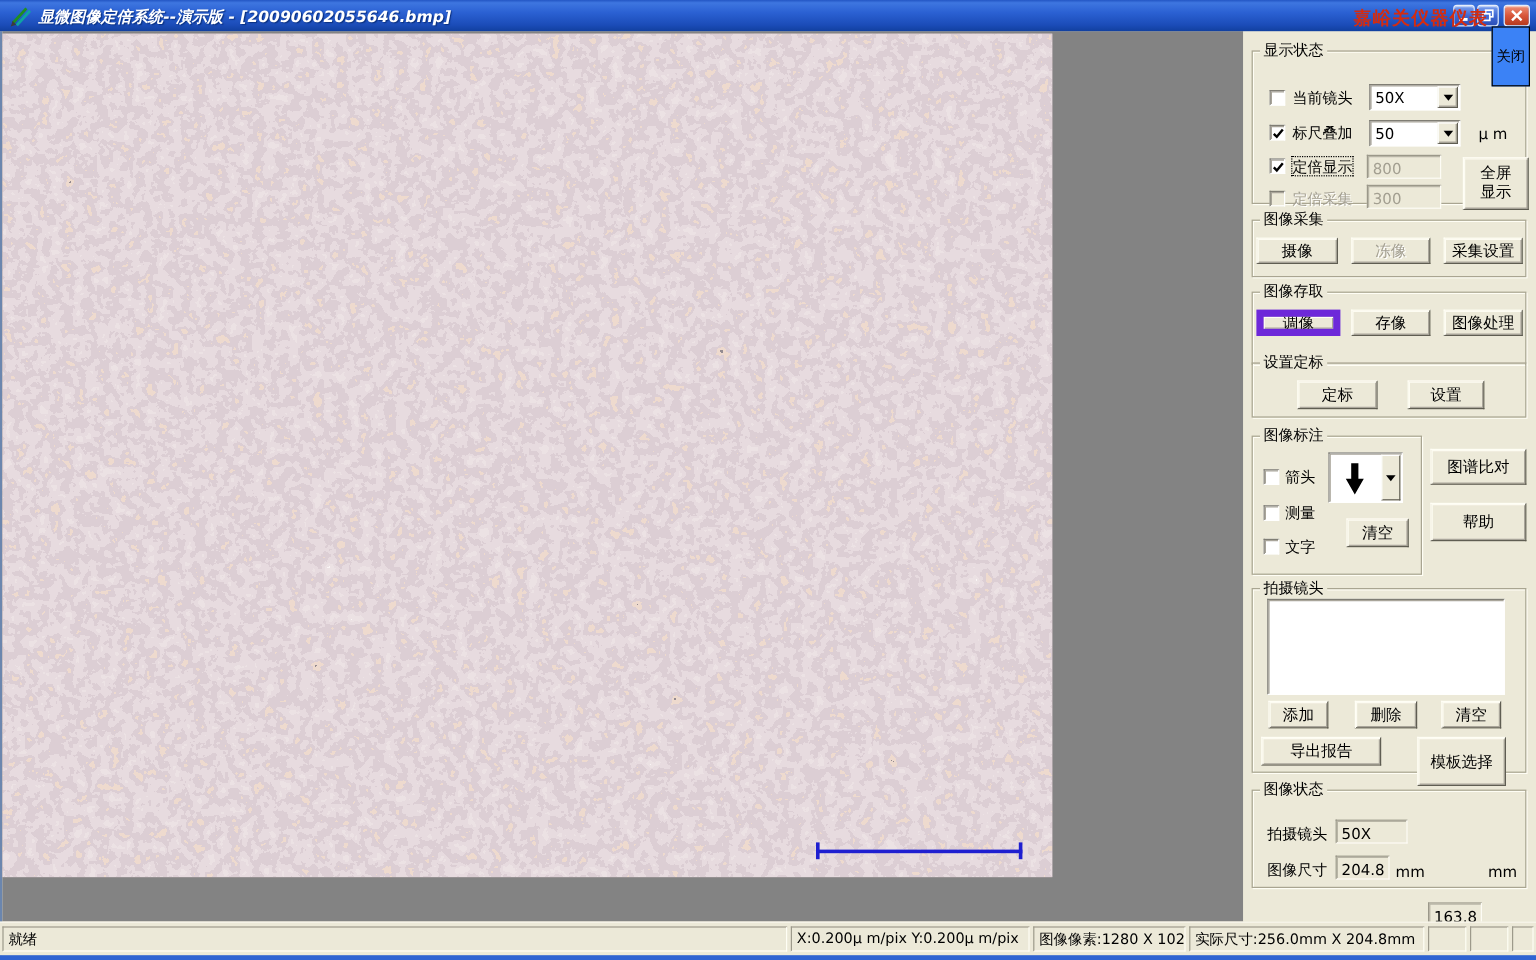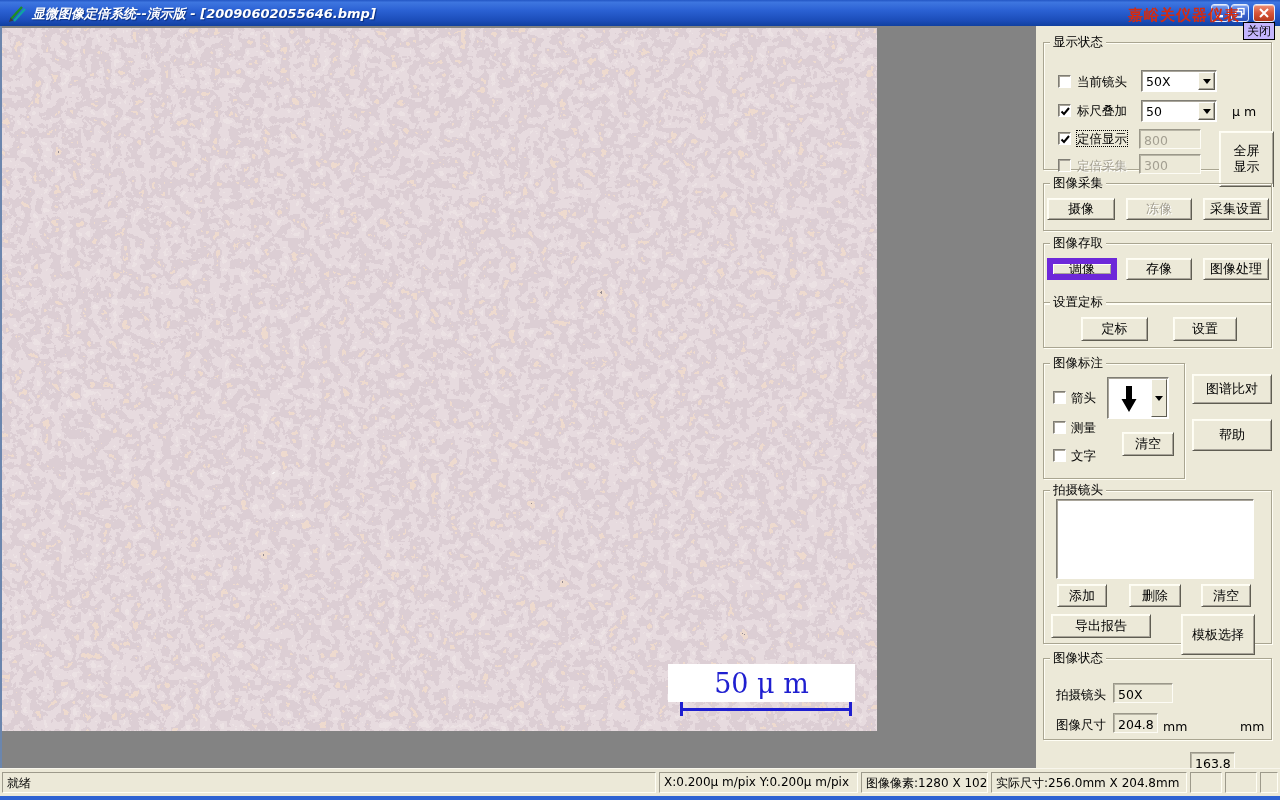--- a/index.html
+++ b/index.html
@@ -12,22 +12,22 @@
     overflow:visible; z-index:40; }
   .app-icon { position:absolute; left:7px; top:3px; width:20px; height:20px; }
   .title-text { position:absolute; left:32px; top:5px; font-size:13px; font-weight:bold; color:#fff;
     text-shadow:1px 1px 1px #0a2f7d; white-space:nowrap;font-style:italic; }
   .wbtn { position:absolute; top:4px; width:18px; height:18px; border:1px solid #e6eefc; border-radius:3px;
     background:linear-gradient(to bottom,#7da1ef 0%,#3f68d4 50%,#2c50b8 100%); box-shadow:inset 0 1px 0 rgba(255,255,255,.5); }
   .wbtn.close { background:linear-gradient(to bottom,#ee9177 0%,#d8563a 50%,#b63a1e 100%); width:22px; }
   .wbtn svg { position:absolute; left:50%; top:50%; transform:translate(-50%,-50%); }
   .watermark { position:absolute; left:1128px; top:6px; font-size:15px; font-weight:bold; color:#d42c10;
     white-space:nowrap; z-index:60; pointer-events:none; letter-spacing:1px; }
-  .tooltip { position:absolute; left:1243px; top:22px; background:#c4b5fd; border:1px solid #000;
-    font-size:12px; padding:0 3px; line-height:16px; z-index:70; white-space:nowrap; }
+  .tooltip { position:absolute; left:1243px; top:22px; background:#3b82f6; border:1px solid #000;
+    font-size:12px; padding:16px 3px; line-height:16px; z-index:70; white-space:nowrap; }
 
   
   .frame-left { position:absolute; left:0; top:26px; width:2px; height:770px; background:#6b86ae; }
   .stage { position:absolute; left:2px; top:26px; width:1034px; height:742px; background:#838383; }
   .micrograph { position:absolute; left:0; top:2px; width:875px; height:703px; overflow:hidden; background:#c6b8bd; }
   .micrograph svg.tex { display:block; }
 
   .scalebar-box { position:absolute; left:666px; top:636px; width:187px; height:38px; background:#fff;
     display:flex; align-items:center; justify-content:center; }
   .scalebar-text { font-family:"DejaVu Serif", serif; font-size:27px; color:#1f1fd0; white-space:nowrap; }
@@ -131,23 +131,20 @@
           <feComponentTransfer in="g">
             <feFuncR type="discrete" tableValues="0.30 0.86 0.72 0.80 0.84 0.96"></feFuncR>
             <feFuncG type="discrete" tableValues="0.26 0.70 0.62 0.71 0.76 0.92"></feFuncG>
             <feFuncB type="discrete" tableValues="0.28 0.62 0.66 0.74 0.78 0.92"></feFuncB>
           </feComponentTransfer>
         </filter>
       </defs>
       <rect width="875" height="703" fill="#c6b8bd"></rect>
       <rect width="875" height="703" filter="url(#grainTex)"></rect>
     </svg>
-    <div class="scalebar-box">
-      <span class="scalebar-text">50 μ m</span>
-    </div>
     <div class="scalebar-line"></div>
     <div class="scalebar-tick" style="left:678px"></div>
     <div class="scalebar-tick" style="left:847px"></div>
   </div>
 </div>
 
 <div class="panel">
 
   <div class="gb" style="left:7px; top:16px; width:229px; height:128px;">
     <span class="legend">显示状态</span>
@@ -184,21 +181,21 @@
     <div class="tb" style="left:95px; top:86px; width:62px;">
       <span class="val">800</span>
     </div>
 
     <span class="cb disabled" style="left:14px; top:116px;"></span>
     <span class="cblabel disabled" style="left:33px; top:115px;">定倍采集</span>
     <div class="tb" style="left:95px; top:111px; width:62px;">
       <span class="val">300</span>
     </div>
 
-    <div class="btn twoline" style="left:175px; top:88px; width:55px; height:56px;">全屏
+    <div class="btn twoline" style="left:175px; top:88px; width:55px; height:44px;">全屏
 显示</div>
   </div>
 
   <div class="gb" style="left:7px; top:157px; width:229px; height:48px;">
     <span class="legend">图像采集</span>
     <div class="btn" style="left:3px; top:14px; width:68px; height:22px;">摄像</div>
     <div class="btn disabled" style="left:82px; top:14px; width:66px; height:22px;">冻像</div>
     <div class="btn" style="left:159px; top:14px; width:66px; height:22px;">采集设置</div>
   </div>
 

